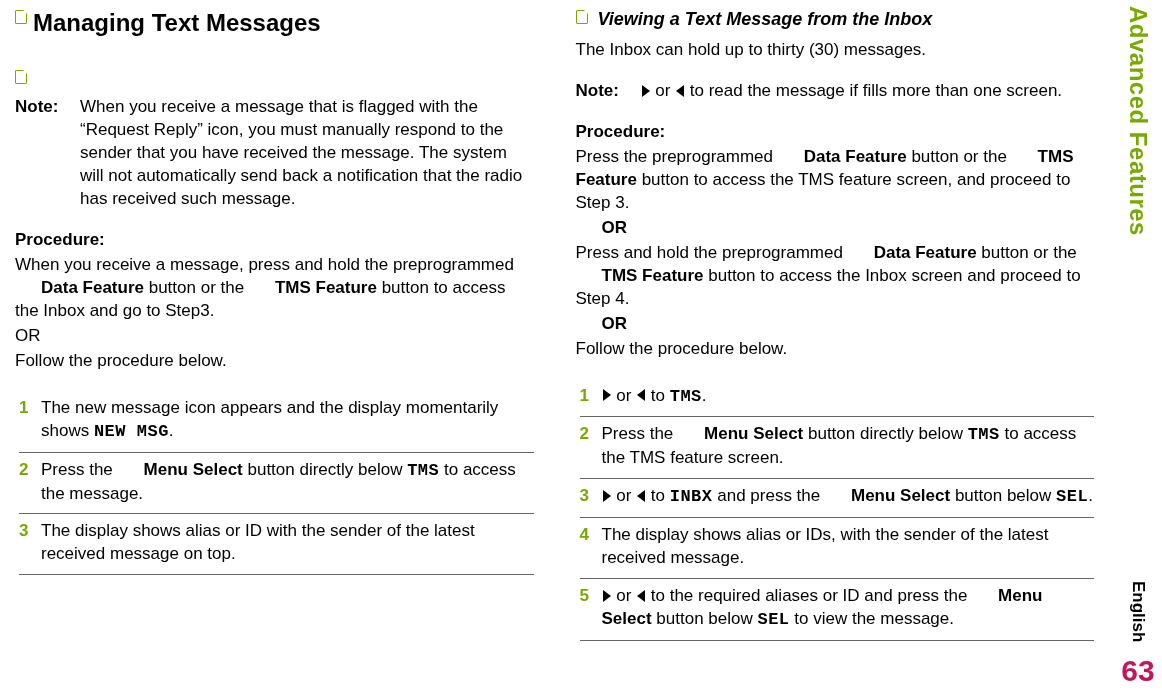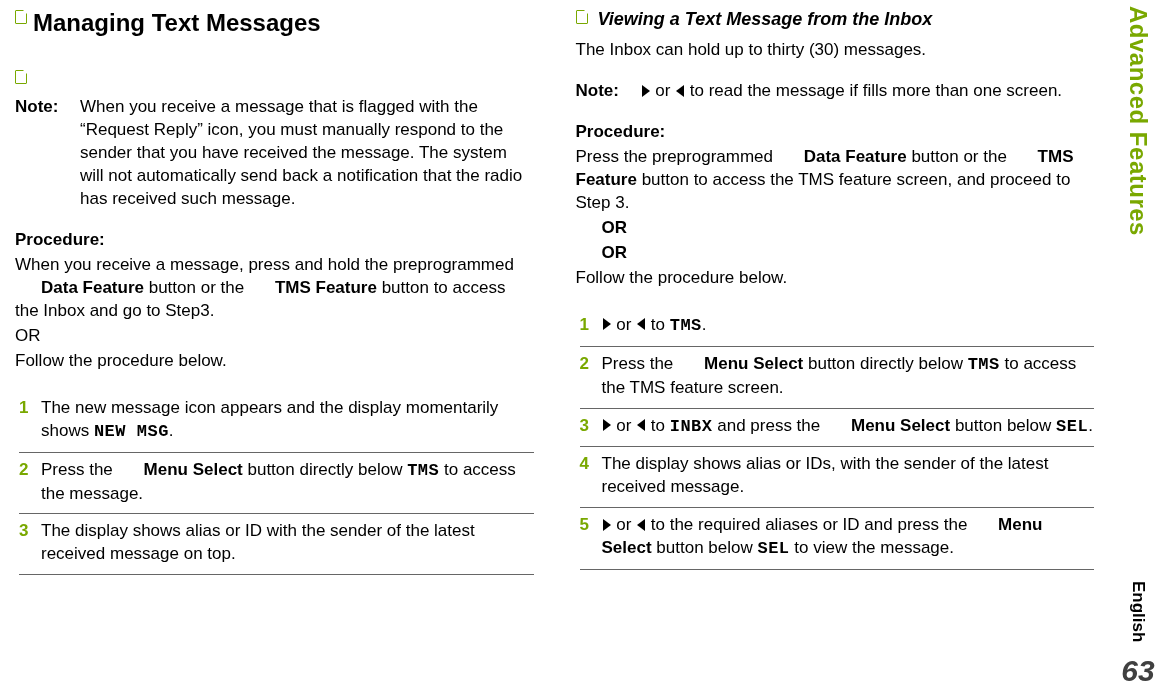--- a/index.html
+++ b/index.html
@@ -54,22 +54,21 @@
   }
   .lang {
     writing-mode: vertical-rl;
     font-weight: bold;
     font-size: 17px;
     color: #000;
   }
   .pagenum {
     font-size: 30px;
     font-weight: bold;
-    color: #404040;
-    font-style: italic;
+    color: #be185d;
   }
   .h1 {
     font-weight: bold;
     font-size: 24px;
     margin: 2px 0 28px 0;
     display: flex;
     align-items: flex-start;
     gap: 6px;
   }
   .h2 {
@@ -231,20 +230,23 @@
         <div class="note-body">
           <span class="arrow-r"></span><span> or </span><span class="arrow-l"></span><span> to read the message if fills more than one screen.</span>
         </div>
       </div>
 
       <div class="proc-label">Procedure:</div>
       <div class="para-tight">
         <span>Press the preprogrammed </span><span class="bold">Data Feature</span><span> button or the </span><span class="bold">TMS Feature</span><span> button to access the TMS feature screen, and proceed to Step 3.</span>
       </div>
       <div class="para-tight bold">OR</div>
+      <div class="para-tight">
+        <span>Press and hold the preprogrammed </span><span class="bold">Data Feature</span><span> button or the </span><span class="bold">TMS Feature</span><span> button to access the Inbox screen and proceed to Step 4.</span>
+      </div>
       <div class="para-tight bold">OR</div>
       <div class="para">Follow the procedure below.</div>
 
       <div class="step">
         <div class="step-num">1</div>
         <div class="step-body">
           <span class="arrow-r"></span><span> or </span><span class="arrow-l"></span><span> to </span><span class="lcd">TMS</span><span>.</span>
         </div>
       </div>
 

